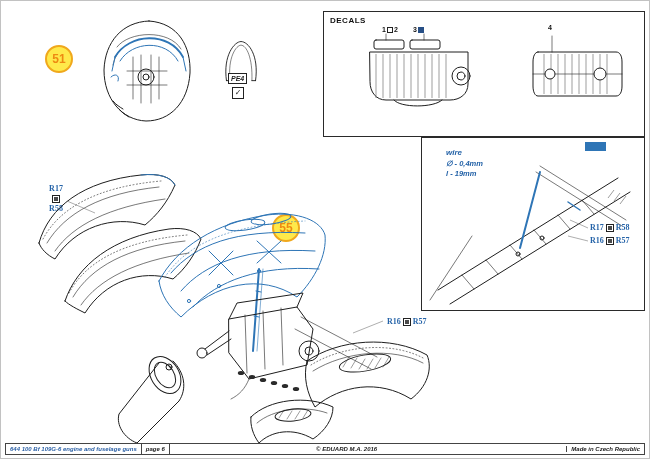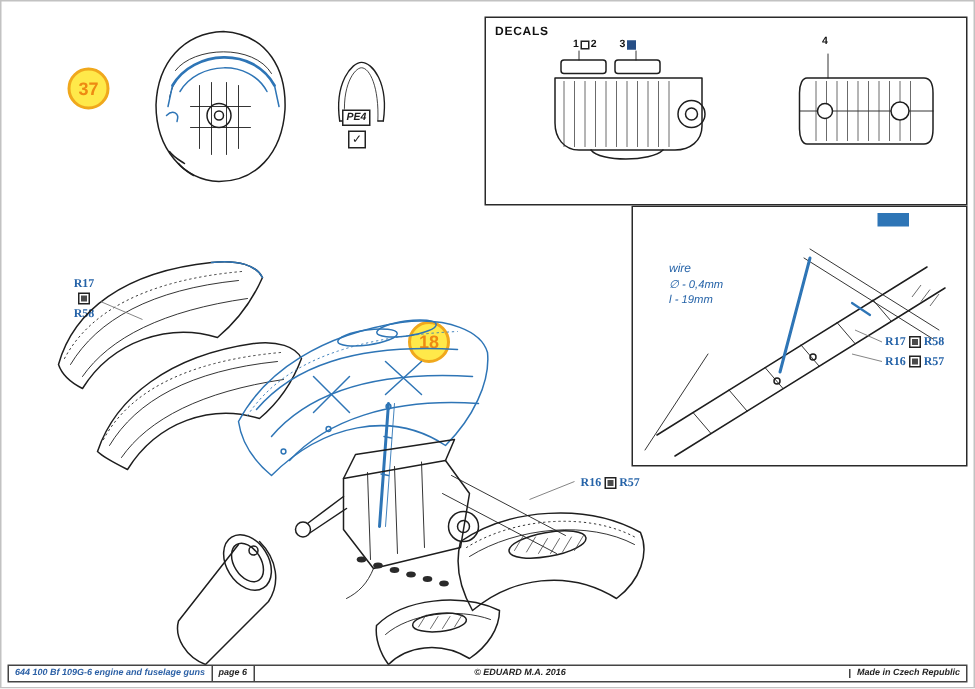--- a/index.html
+++ b/index.html
@@ -26,21 +26,21 @@
   .sym{width:6px;height:6px;border:1px solid #222;background:#fff;position:relative;flex:0 0 auto;}
   .sym::after{content:"";position:absolute;left:1px;top:1px;right:1px;bottom:1px;background:#4a4a4a;}
   
   .callout{font-size:7px;font-weight:bold;color:#111;display:flex;align-items:center;gap:1px;line-height:1;}
   .swatch{width:4px;height:4px;border:1px solid #222;background:#fff;display:inline-block;}
   .swatch.filled{background:#274f86;border-color:#274f86;}
   
   .pe4box{border:1px solid #222;font-size:7px;font-weight:bold;font-style:italic;padding:0 2px;line-height:9px;background:#fff;}
   .checkbox{width:10px;height:10px;border:1px solid #222;font-size:8px;line-height:10px;text-align:center;background:#fff;}
   
-  .wire-note{font-size:7.5px;font-weight:normal;font-style:italic;color:#2563a8;line-height:1.35;margin-top:26px;}
+  .wire-note{font-size:7.5px;font-weight:bold;font-style:italic;color:#2563a8;line-height:1.35;}
   .wire-note .t{font-size:8px;}
   .bluetag{width:21px;height:9px;background:#2e75b6;}
   
   .footer{
     position:absolute;left:4px;right:4px;bottom:3px;height:12px;
     border:1px solid #444;display:flex;align-items:center;
     font-size:6px;line-height:1;color:#222;box-sizing:border-box;
   }
   .fcell{padding:0 4px;white-space:nowrap;font-weight:bold;font-style:italic;}
   .fdiv{border-right:1px solid #444;height:100%;display:flex;align-items:center;}
@@ -55,21 +55,21 @@
   .hatch{stroke:#3a3a3a;stroke-width:.5;fill:none;}
   .filldark{fill:#2a2a2a;stroke:none;}
   .leader{stroke:#777;stroke-width:.6;fill:none;}
 </style>
 </head>
 <body>
 
 <div class="page">
 
   <div class="abs badge" style="left:44px;top:44px;">
-    <span>37</span>
+    <span>51</span>
   </div>
 
   <div class="abs" style="left:86px;top:12px;">
     <svg width="125" height="118" viewBox="0 0 125 118">
       <g class="k">
         <path d="M62,8 C92,10 104,34 103,60 C101,90 83,108 59,108 C35,107 17,86 17,57 C18,29 35,9 62,8 Z"></path>
         <path class="thin" d="M30,34 C42,18 82,16 94,36"></path>
         <path class="thin" d="M26,52 C28,44 30,40 34,36"></path>
         <circle cx="59" cy="64" r="8"></circle>
         <circle cx="59" cy="64" r="3"></circle>
@@ -196,21 +196,21 @@
     <span class="plabel">R58</span>
   </div>
 
   <div class="abs labelrow" style="left:386px;top:317px;">
     <span class="plabel">R16</span>
     <span class="sym"></span>
     <span class="plabel">R57</span>
   </div>
 
   <div class="abs badge" style="left:271px;top:213px;">
-    <span>18</span>
+    <span>55</span>
   </div>
 
   <div class="abs" style="left:8px;top:150px;">
     <svg width="432" height="296" viewBox="0 0 432 296">
 
       <g class="k">
         <path d="M30,92 C40,56 74,30 132,24 C150,22 162,26 166,34 C158,52 148,64 136,74 C104,64 66,76 46,108 C38,104 32,98 30,92 Z"></path>
         <path class="thin" d="M38,92 C56,62 92,42 150,36"></path>
         <path class="thin" d="M46,100 C64,74 100,56 156,48"></path>
         <path class="riv" d="M34,88 C50,58 86,36 152,30"></path>

